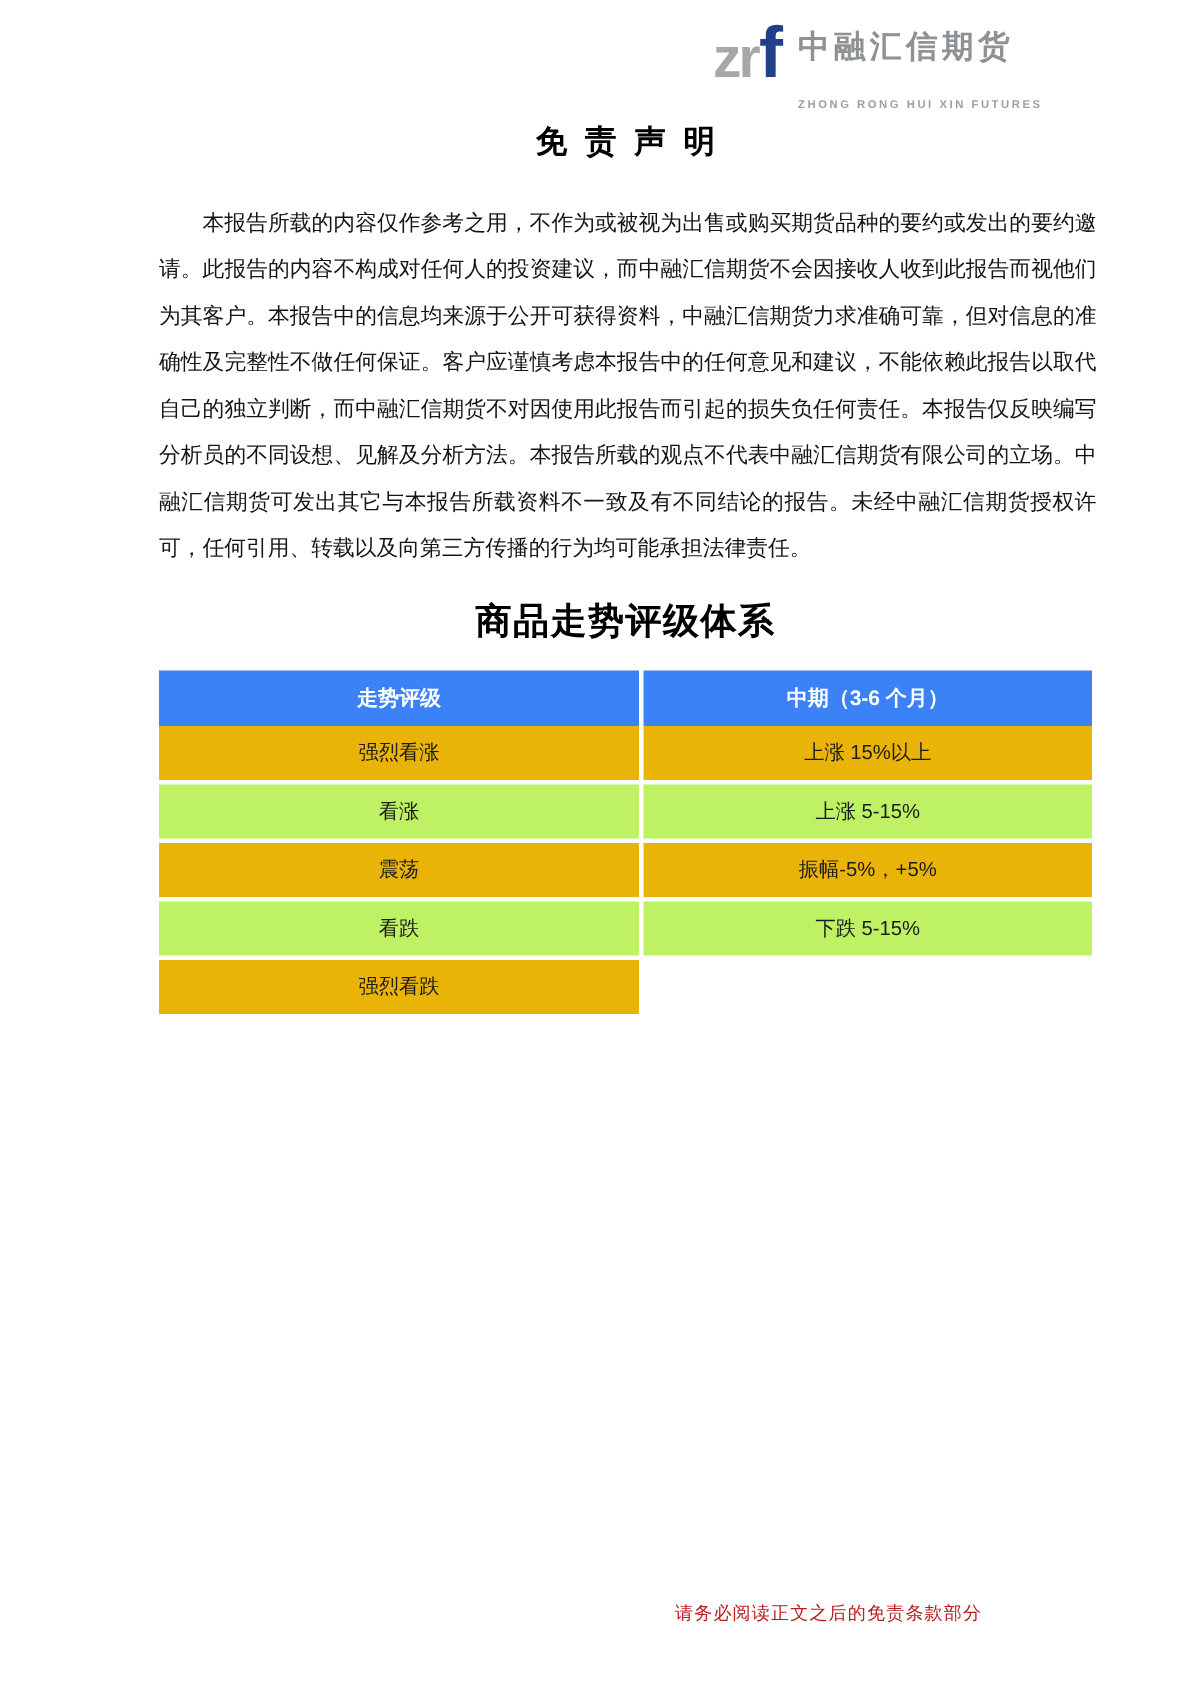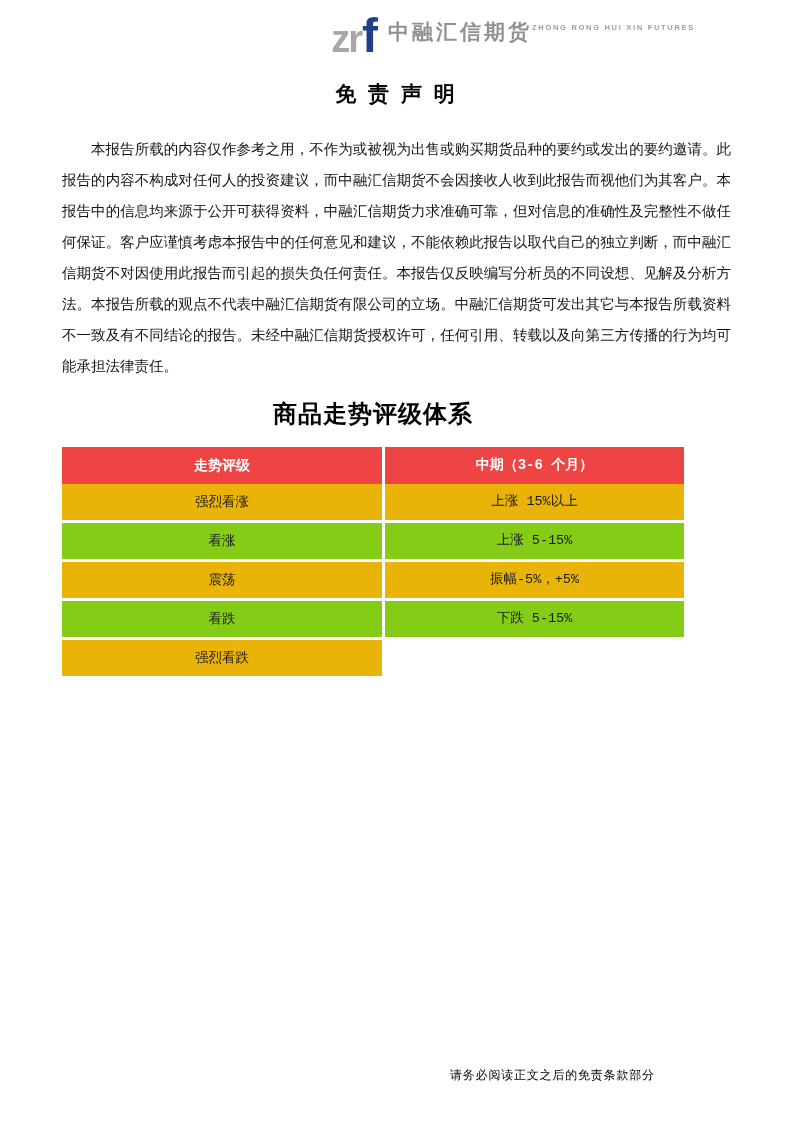--- a/index.html
+++ b/index.html
@@ -1,60 +1,60 @@
 <!DOCTYPE html>
 <html><head>
 <meta charset="utf-8">
 <style>
   * { margin:0; padding:0; box-sizing:border-box; }
   html,body { background:#ffffff; }
   body { width:793px; height:1122px; font-family:"Liberation Sans", sans-serif; }
-  .page { position:relative; width:793px; height:1110px; background:#ffffff; overflow:hidden; }
+  .page { position:relative; width:793px; height:1110px; background:#ffffff; overflow:hidden;padding-left:44px; }
 
   
   .logo { position:absolute; top:14px; right:98px; display:flex; align-items:flex-start; }
   .logo-zrf { display:flex; align-items:baseline; margin-right:10px; margin-top:2px; }
   .logo-zr { font-size:38px; font-weight:bold; color:#a7a7a9; letter-spacing:-2px; line-height:40px; }
   .logo-f  { font-size:48px; font-weight:bold; color:#20418a; line-height:40px; margin-left:1px; }
-  .logo-names { display:flex; flex-direction:row; padding-top:6px; }
+  .logo-names { display:flex; flex-direction:column; padding-top:6px; }
   .logo-cn { font-size:21px; font-weight:bold; color:#8f9295; letter-spacing:3px; line-height:24px; }
-  .logo-en { font-size:7.5px; font-weight:bold; color:#9aa0a5; letter-spacing:1.7px; margin-top:3px; }
+  .logo-en { font-size:7.5px; font-weight:bold; color:#9aa0a5; letter-spacing:1.7px; margin-top:21px; }
 
   
   .doc-title { padding-top:80px; text-align:center; font-size:21px; font-weight:bold; color:#000;
                letter-spacing:3px; }
 
   
   .disclaimer { margin:26px 62px 16px 62px; font-size:14.5px; color:#141414; line-height:31px;
                 text-align:justify; text-indent:2em; }
 
   
   .section-title { margin-top:16px; margin-left:62px; width:622px; text-align:center;
                    font-size:24px; font-weight:bold; color:#000; letter-spacing:1px; }
 
   
   .rating-table { margin-top:17px; margin-left:62px; width:622px; background:#ffffff; }
   .trow { display:flex; column-gap:3px; }
   .trow + .trow { margin-top:3px; }
   .cell { text-align:center; }
   .col1 { width:320px; }
-  .col2 { flex:1;font-family:Liberation Mono, monospace; }
-  .thead .cell { background:#ef4444; color:#ffffff; font-weight:bold; font-size:14px;
+  .col2 { flex:1; }
+  .thead .cell { background:#3b82f6; color:#ffffff; font-weight:bold; font-size:14px;
                  height:37px; line-height:37px; }
   .tbody .cell { font-size:13.5px; color:#1c1c1c; height:36px; line-height:36px; }
   .row-odd  .cell { background:#eab308; }
-  .row-even .cell { background:#84cc16; }
+  .row-even .cell { background:#bef264; }
 
   
   .table-note { margin:11px 0 0 68px; font-family:"Liberation Serif", serif;
                 font-size:10.5px; color:#2c2c2c; letter-spacing:0.3px; }
 
   
   .page-footer { position:absolute; top:1067px; left:450px; font-family:"Liberation Serif", serif;
-                 font-size:12px; color:#000000; letter-spacing:0.8px; }
+                 font-size:12px; color:#b91c1c; letter-spacing:0.8px; }
 </style>
 </head>
 <body>
 
 <div class="page">
 
   <div class="logo">
     <div class="logo-zrf">
       <span class="logo-zr">zr</span>
       <span class="logo-f">f</span>

